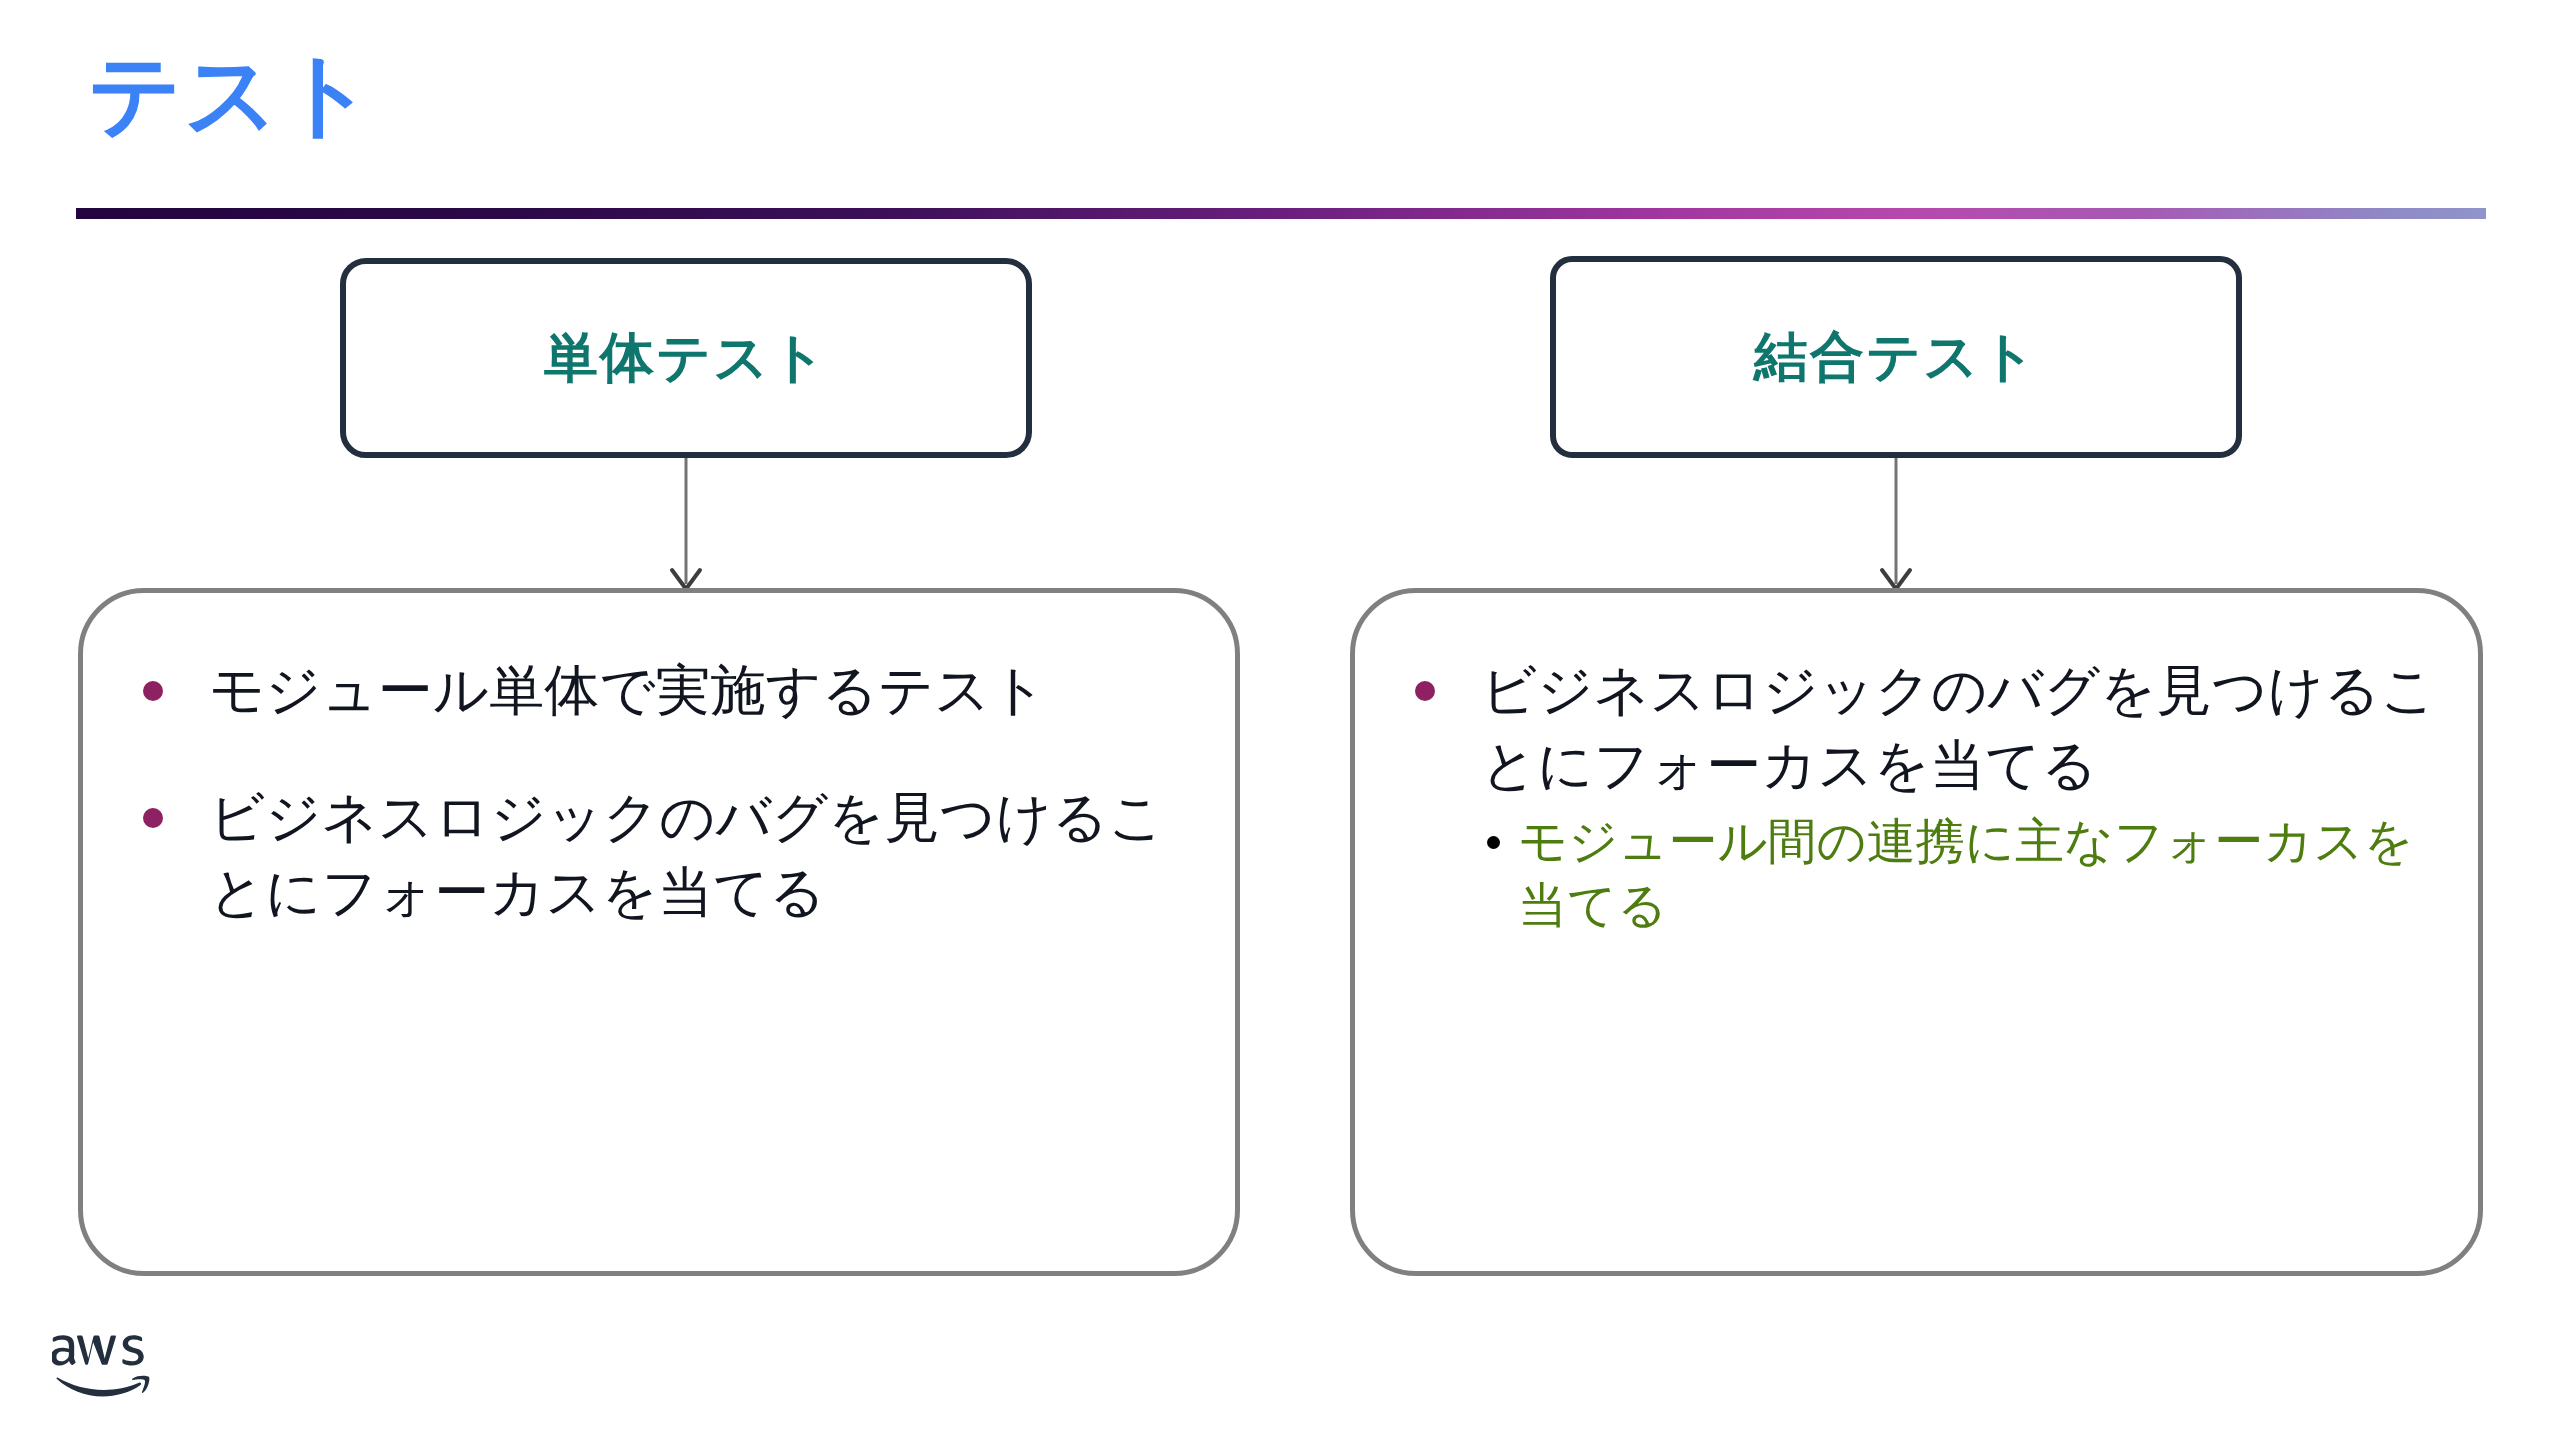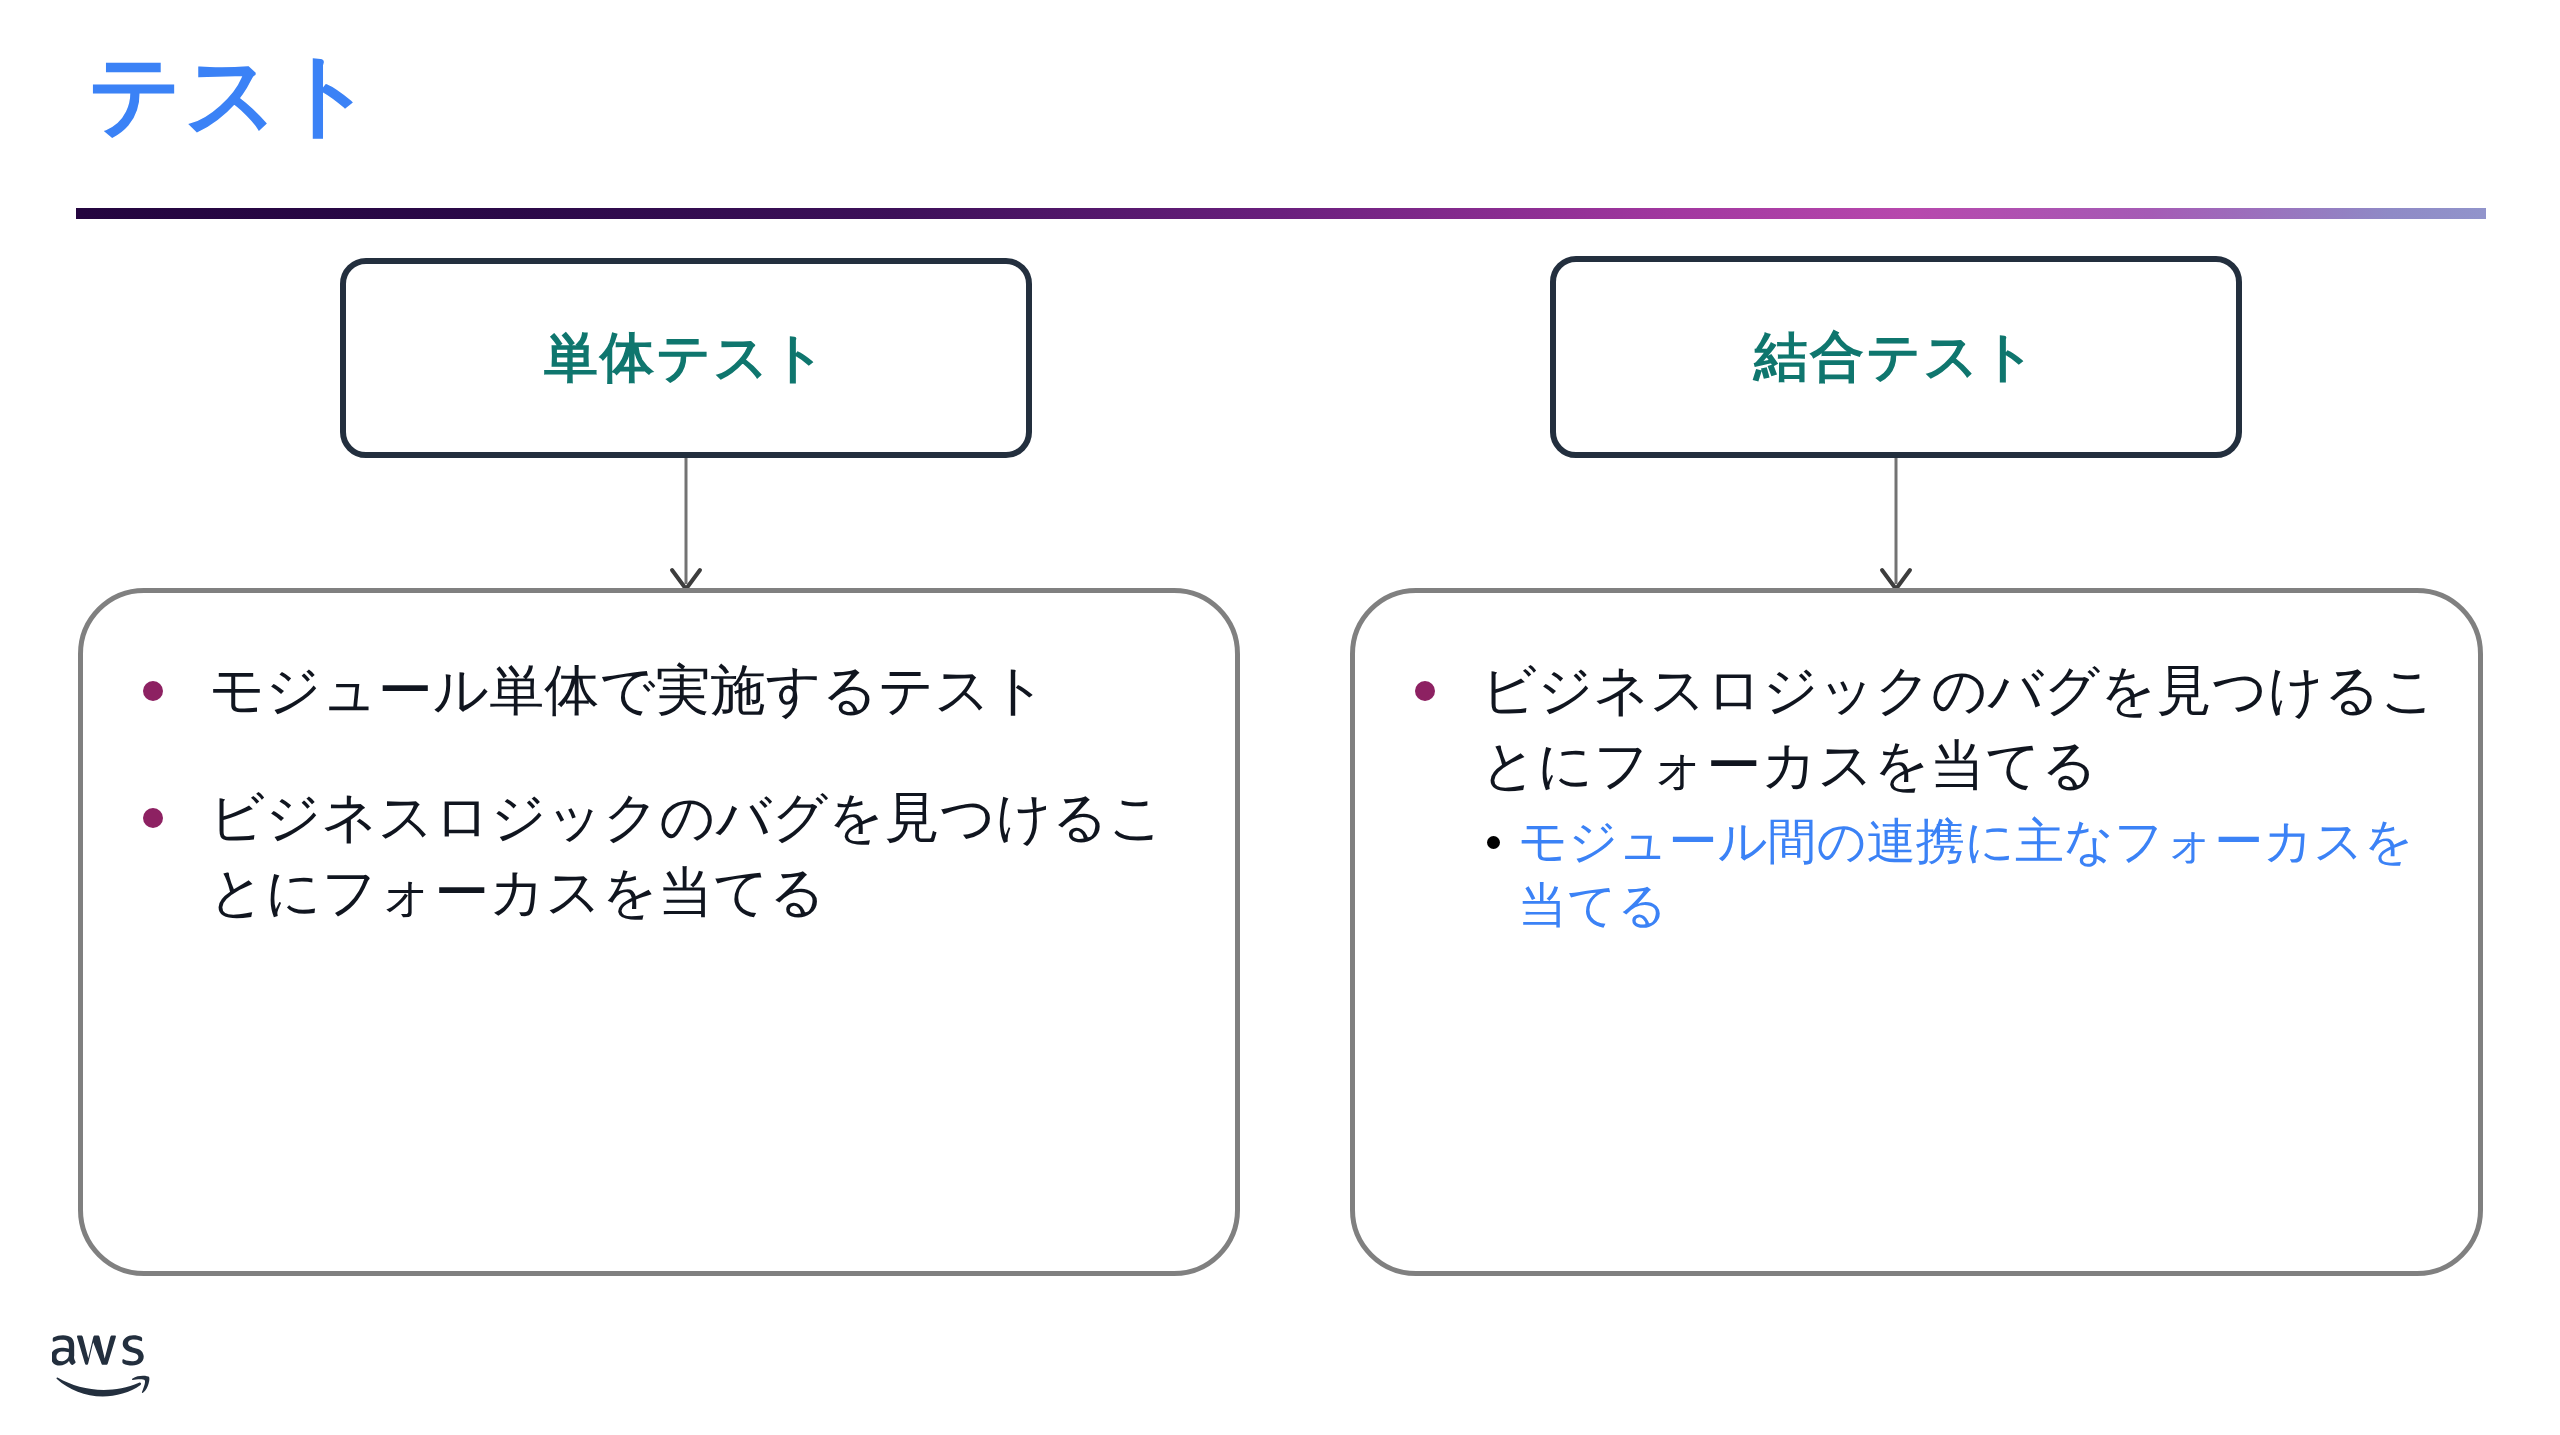--- a/index.html
+++ b/index.html
@@ -65,21 +65,21 @@
     justify-content: center;
   }
   .head-box .head-label {
     font-size: 54px;
     font-weight: bold;
     color: #0f766e;
     letter-spacing: 2px;
     white-space: nowrap;
   }
   #head-box-unit { left: 340px;  top: 258px; width: 692px; height: 200px; }
-  #head-box-integration { left: 1550px; top: 256px; width: 692px; height: 202px; }
+  #head-box-integration { left: 1550px; top: 256px; width: 692px; height: 202px; border-radius: 22px; }
 
   
   .connector {
     position: absolute;
     width: 60px;
     height: 136px;
     overflow: visible;
   }
   #connector-unit { left: 656px; top: 458px; }
   #connector-integration { left: 1866px; top: 458px; }
@@ -144,21 +144,21 @@
     width: 13px;
     height: 13px;
     border-radius: 50%;
     background: #000000;
     margin-top: 27px;
     margin-right: 18px;
   }
   .sub-text {
     font-size: 49px;
     line-height: 1.32;
-    color: #3b82f6;
+    color: #4d7c0f;
   }
 
   
   #aws-logo {
     position: absolute;
     left: 52px;
     top: 1332px;
     width: 118px;
     height: 74px;
   }

